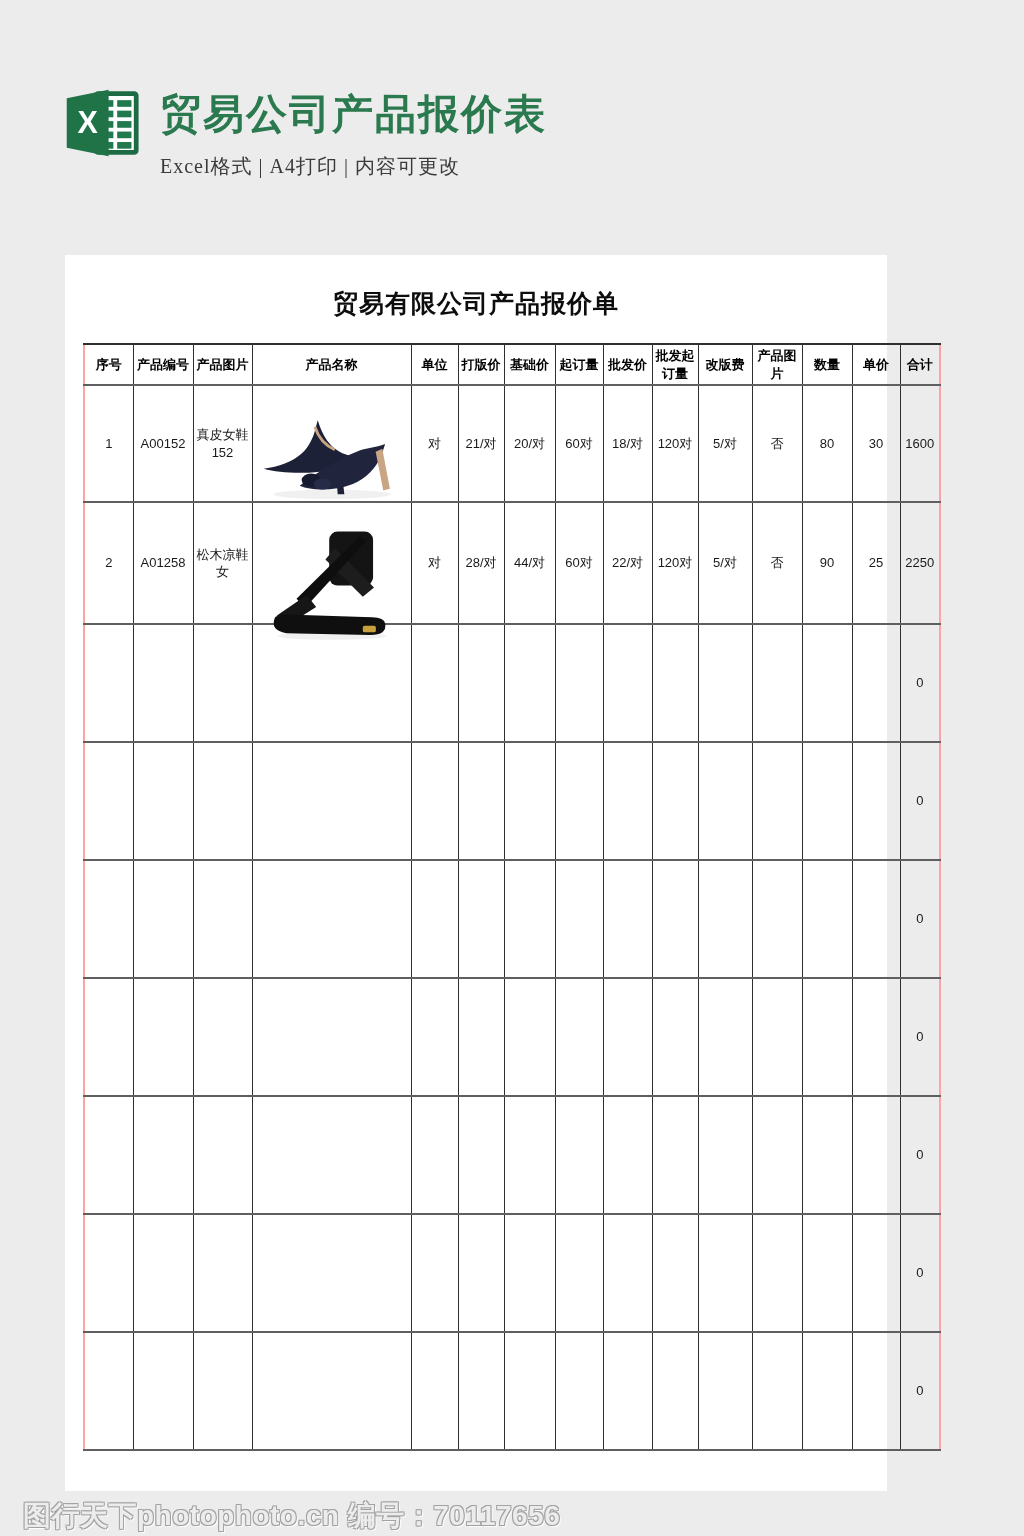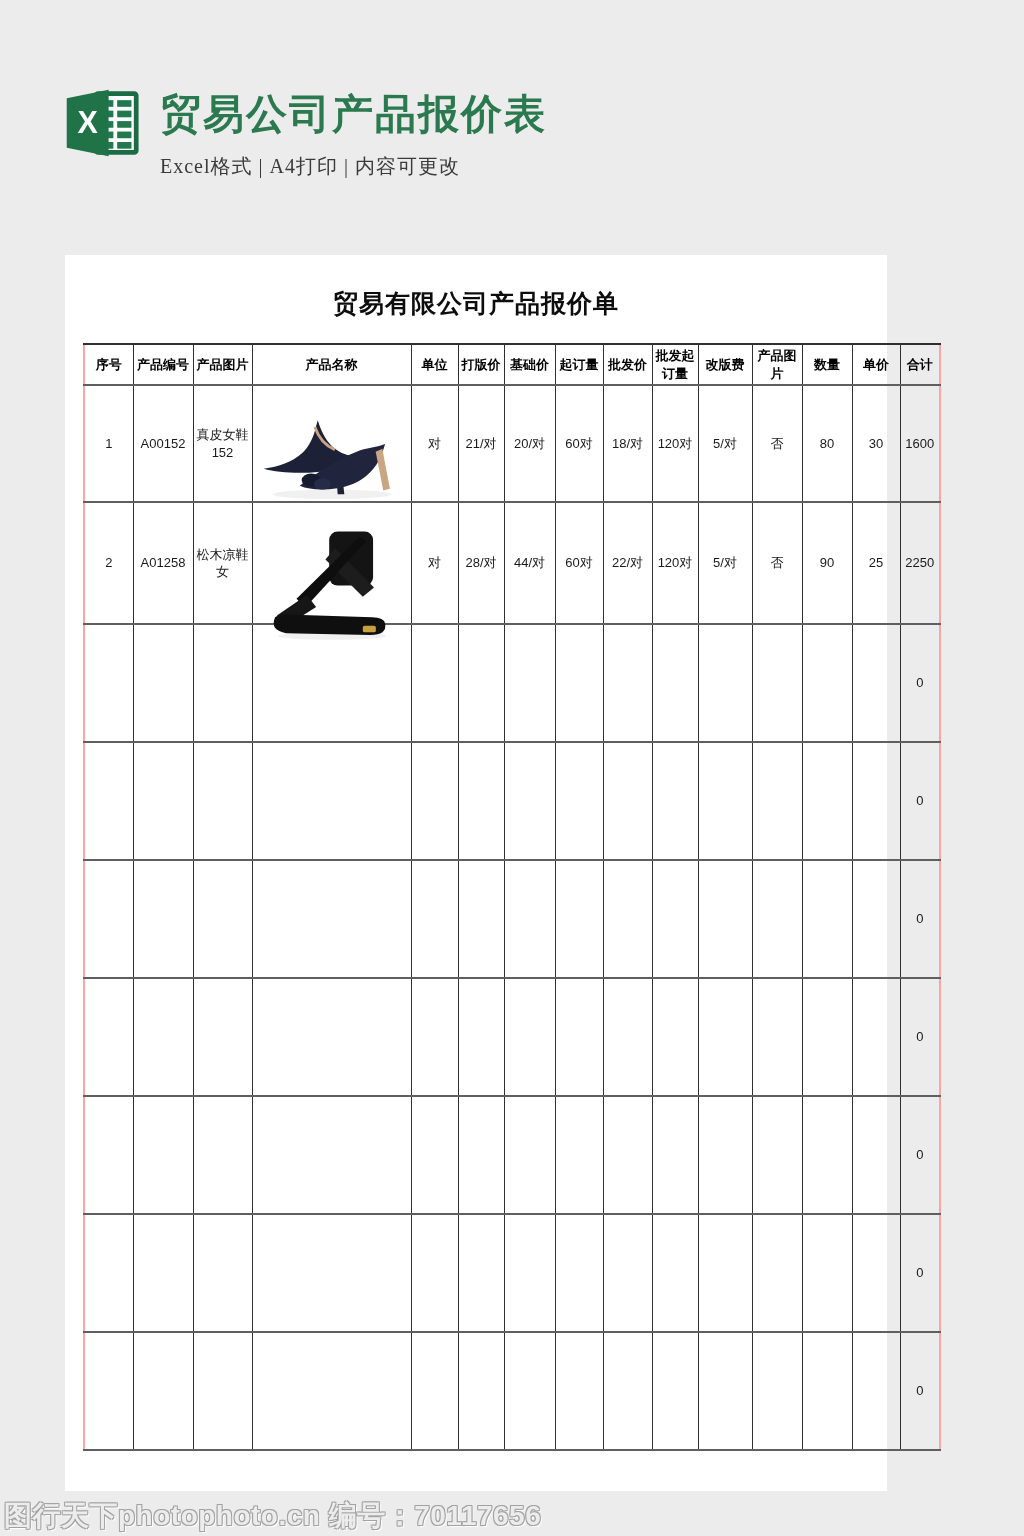--- a/index.html
+++ b/index.html
@@ -54,21 +54,21 @@
   }
   tr.r-head{height:32px;}
   tr.r1{height:117px;}
   tr.r2{height:111px;}
   tr.r-empty{height:118px;}
   .img-cell{padding:0;}
   .heels-img{display:block;margin:2px auto 0;}
   .sandal-img{display:block;margin:16px auto -18px;position:relative;z-index:2;}
   
   .watermark{
-    position:absolute;left:4px;top:1497px;
+    position:absolute;left:23px;top:1497px;
     font-size:28px;font-weight:bold;letter-spacing:0.5px;
     color:#ececec;
     text-shadow:-1px -1px 0 #a2a2a2, 1px -1px 0 #a2a2a2,
                 -1px 1px 0 #a2a2a2, 1px 1px 0 #a2a2a2,
                  2px 2px 1px #ffffff;
     white-space:nowrap;
   }
 </style>
 </head>
 <body>

